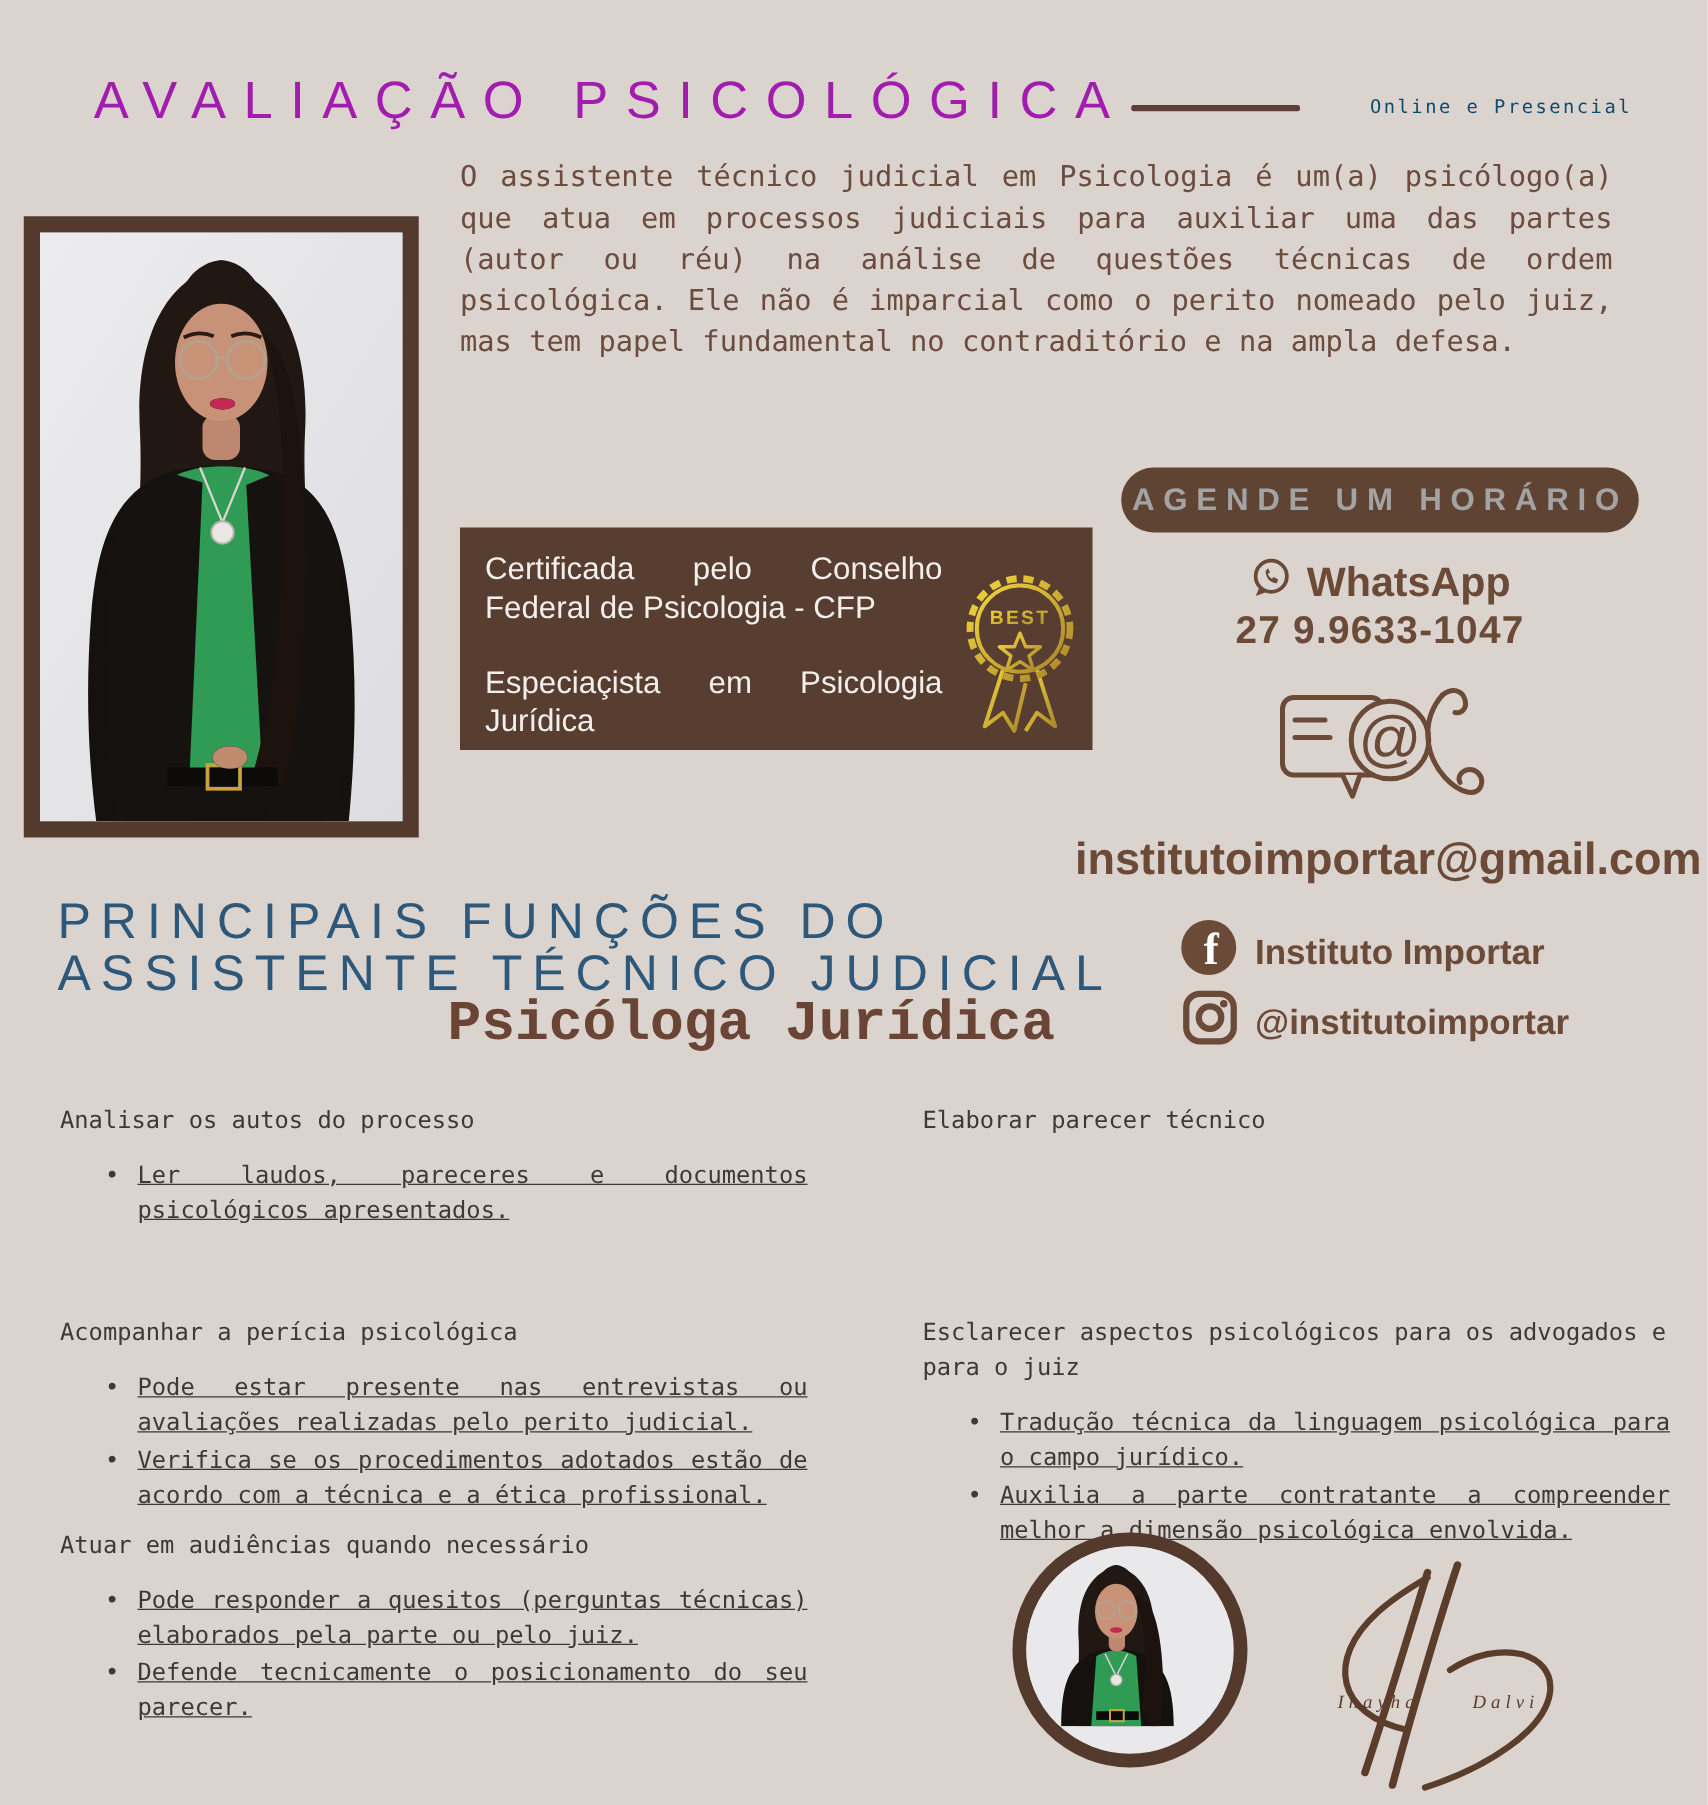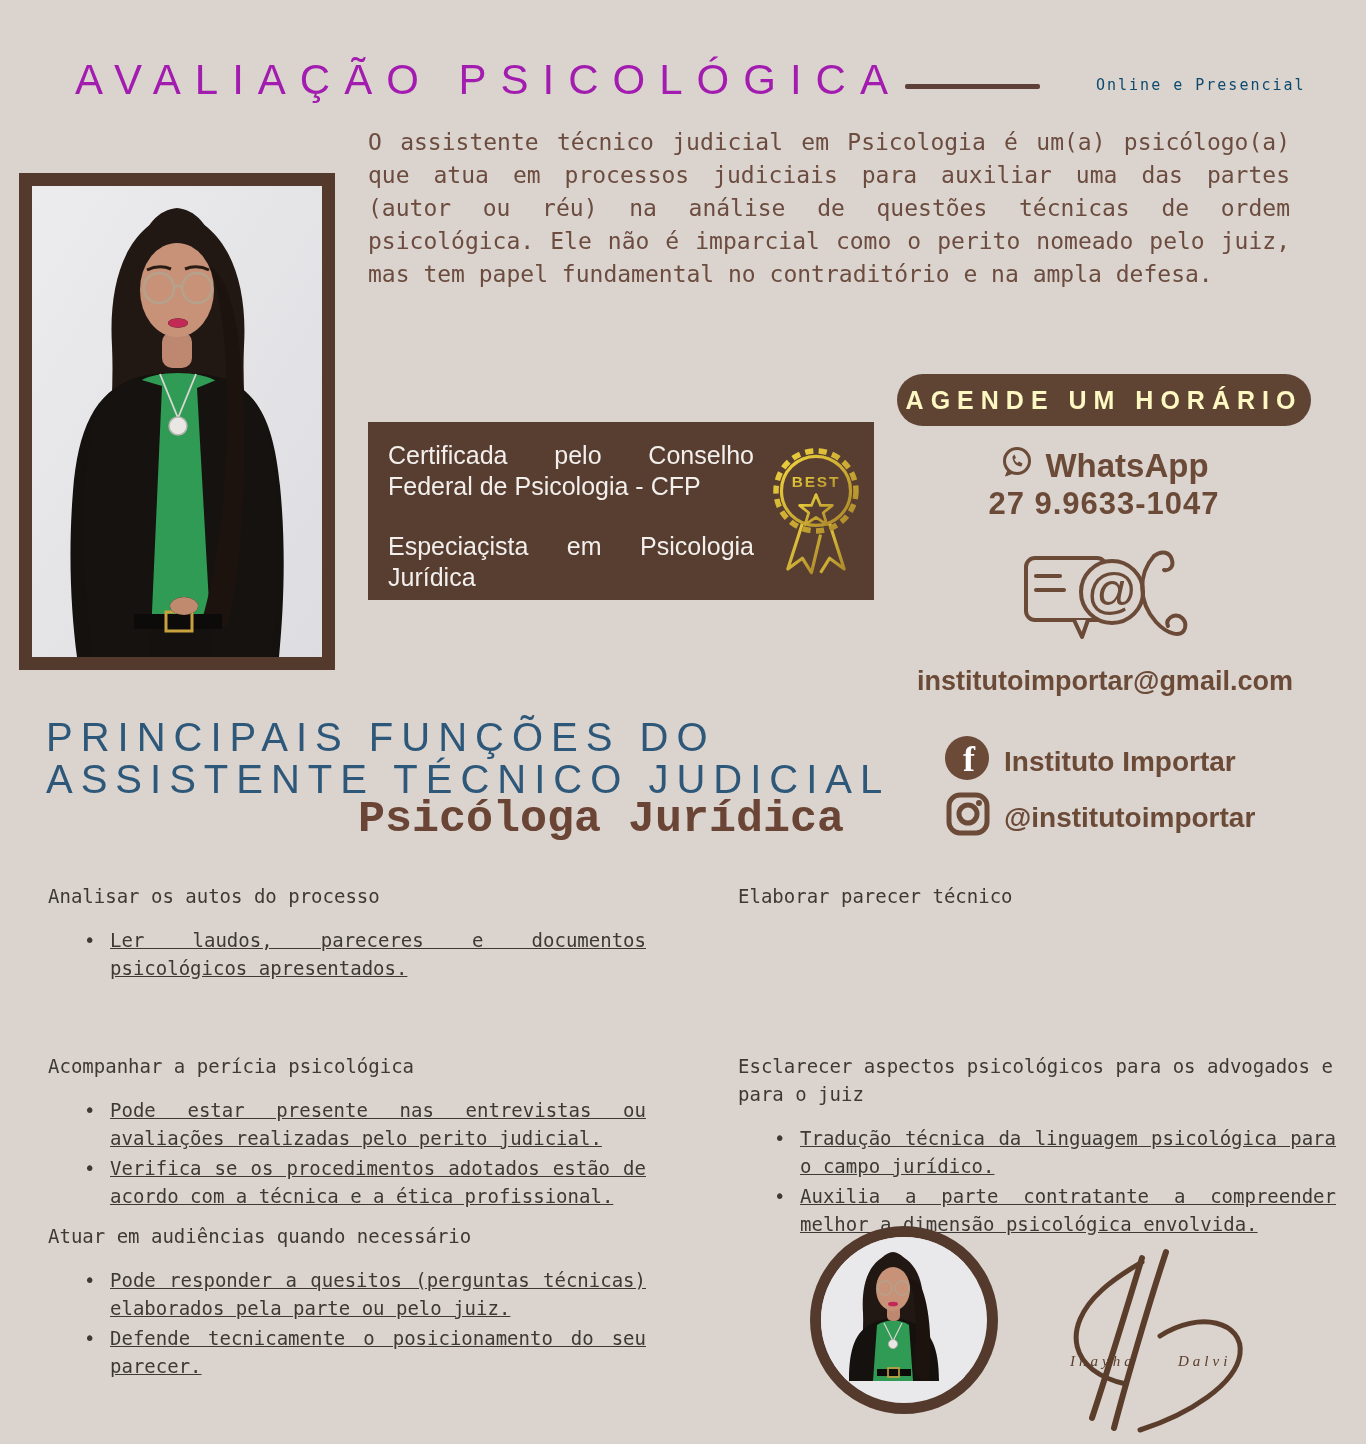--- a/index.html
+++ b/index.html
@@ -38,43 +38,43 @@
     text-align:justify;
   }
   
   .cred-box{
     position:absolute; left:368px; top:422px; width:506px; height:178px;
     background:#573e30; color:#f3efec;
     box-sizing:border-box; padding:18px 120px 14px 20px;
   }
   .cred-line{ font-size:25px; line-height:31px; text-align:justify; }
   .cred-gap{ height:29px; }
-  .cred-badge{ position:absolute; right:8px; top:20px; }
+  .cred-badge{ position:absolute; right:8px; top:32px; }
   
   .cta-pill{
     position:absolute; left:897px; top:374px; width:414px; height:52px;
     background:#5f4434; border-radius:28px;
     display:flex; align-items:center; justify-content:center;
-    color:#fef9c3; font-weight:700; font-size:25px; letter-spacing:7px;
+    color:#a3a3a3; font-weight:700; font-size:25px; letter-spacing:7px;
     cursor:pointer;
   }
   .wa-row{
     position:absolute; left:897px; top:444px; width:414px;
     display:flex; align-items:center; justify-content:center; gap:10px;
     color:#6b4a38; font-weight:700; font-size:33px;
   }
   .phone-number{
     position:absolute; left:897px; top:486px; width:414px;
     text-align:center; color:#6b4a38; font-weight:700; font-size:31px;
     letter-spacing:1px;
   }
   .contact-illustration{ position:absolute; left:1018px; top:540px; }
   .email-text{
     position:absolute; left:860px; top:666px; width:490px;
-    text-align:center; color:#6b4a38; font-weight:700; font-size:27px;
+    text-align:center; color:#6b4a38; font-weight:700; font-size:36px;
   }
   
   .fn-heading{
     position:absolute; left:22px; top:716px;
     font-size:40px; font-weight:300; letter-spacing:8px;
     color:#2e587a; line-height:42px; white-space:nowrap;margin-left:24px;
   }
   .fn-subtitle{
     position:absolute; left:358px; top:794px;
     font-family:"Liberation Mono", monospace;

